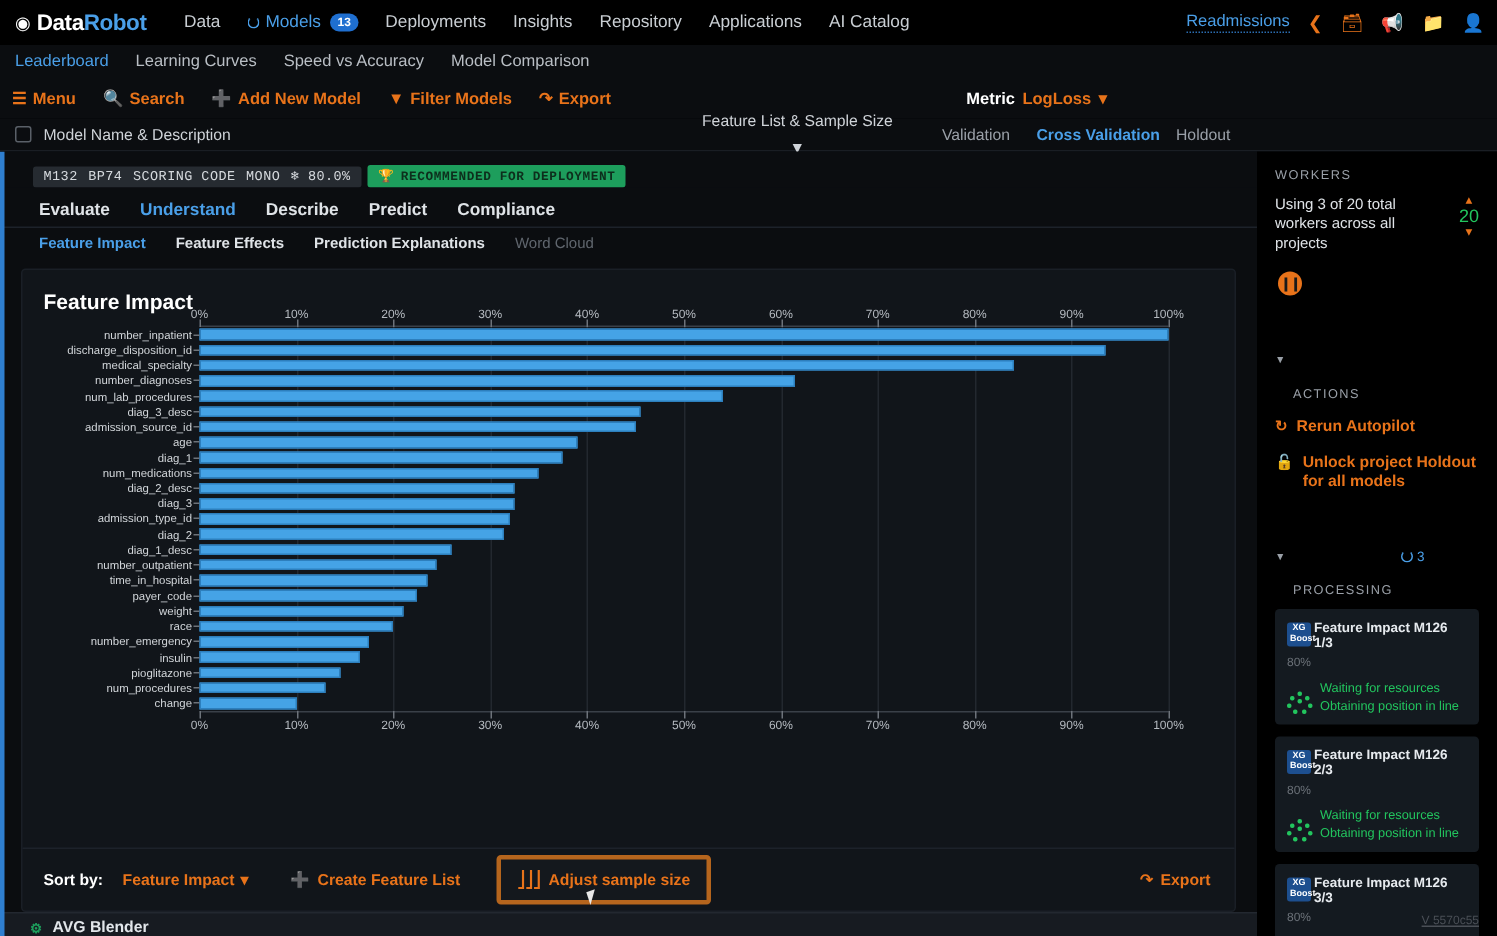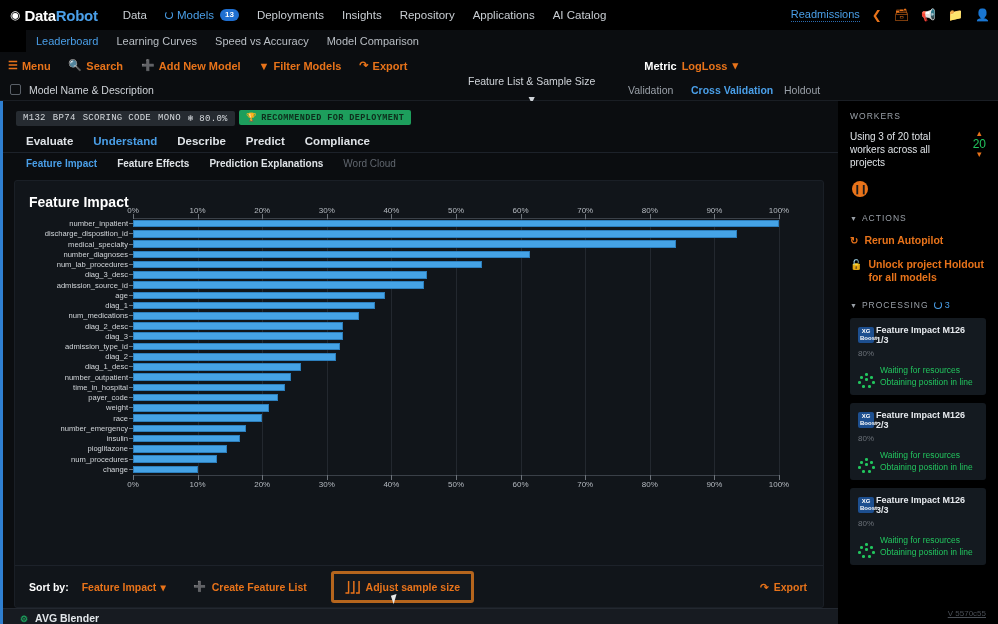--- a/index.html
+++ b/index.html
@@ -38,21 +38,21 @@
     background: #1f6fd0; color: #fff; font-size: 8px; font-weight: bold;
     border-radius: 7px; padding: 1px 5px; line-height: 10px; margin-left: 2px;
   }
   .topright { position: absolute; right: 8px; top: 0; height: 30px; display: flex; align-items: center; gap: 12px; }
   .project-name { font-size: 11px; color: #4a9fe8; border-bottom: 1px dotted #2b6cb0; padding-bottom: 1px; cursor: pointer; }
   .ticon { color: #e8731a; font-size: 12px; cursor: pointer; line-height: 1; }
 
   
   .tabstrip {
     height: 22px; min-height: 22px; background: #0b0d10;
-    display: flex; align-items: center; padding: 0 10px; gap: 0; margin-left: 26px;
+    display: flex; align-items: center; padding: 0 10px; gap: 0;
   }
   .tabstrip .t { font-size: 11px; color: #b9bec4; padding: 0 9px; cursor: pointer; }
   .tabstrip .t:first-child { padding-left: 0; }
   .tabstrip .t.active { color: #4a9fe8; }
 
   
   .toolbar {
     height: 27px; min-height: 27px; background: #0b0d10;
     display: flex; align-items: center; padding: 0 8px; position: relative;
   }
@@ -78,21 +78,21 @@
   
   .body { flex: 1; display: flex; min-height: 0; }
 
   
   .modelpanel {
     width: 838px; min-width: 838px; background: #0b0d10;
     display: flex; flex-direction: column; position: relative; overflow: hidden;
   }
   .model-accent { position: absolute; left: 0; top: 0; width: 3px; height: 100%; background: #2f7fd0; }
 
-  .badgerow { padding: 5px 0 0 16px; }
+  .badgerow { padding: 5px 0 0 22px; }
   .chipset {
     display: inline-flex; align-items: center; gap: 7px;
     background: #262b31; border-radius: 2px; padding: 2px 7px;
     font-family: "Liberation Mono", monospace; font-size: 9px; color: #d6dade; letter-spacing: 0.3px;
   }
   .recbadge {
     display: inline-flex; align-items: center; gap: 4px; margin-top: 4px;
     background: #1d9e5c; color: #0d2e1c; border-radius: 2px;
     padding: 2px 7px; font-family: "Liberation Mono", monospace;
     font-size: 8.5px; letter-spacing: 0.4px; font-weight: bold;
@@ -178,21 +178,21 @@
   .stepper { display: flex; flex-direction: column; align-items: center; gap: 1px; }
   .stepper .arw { color: #e8731a; font-size: 9px; line-height: 7px; cursor: pointer; }
   .stepper .num { color: #22c55e; font-size: 12px; font-weight: normal; line-height: 12px; }
   .pausebtn {
     width: 16px; height: 16px; border-radius: 50%; background: #e8731a;
     display: flex; align-items: center; justify-content: center; margin: 12px 0 0 2px; cursor: pointer;
   }
   .pausebtn span { color: #1a1a1a; font-size: 9px; font-weight: bold; letter-spacing: -1px; }
   .sb-sec { display: flex; align-items: center; gap: 5px; margin-top: 16px; }
   .sb-sec .car { color: #9aa0a8; font-size: 7px; }
-  .sb-sec .ttl { font-size: 8.5px; letter-spacing: 1px; color: #9aa0a8; }
+  .sb-sec .ttl { font-size: 8.5px; letter-spacing: 1px; color: #9aa0a8; margin-top: 44px; }
   .sb-sec .cnt { font-size: 9px; color: #4a9fe8; display: flex; align-items: center; gap: 3px; }
   .sb-sec .cnt .ring2 { width: 8px; height: 8px; border: 1.4px solid #4a9fe8; border-radius: 50%; border-top-color: transparent; display: inline-block; }
   .action {
     display: flex; align-items: flex-start; gap: 6px; margin-top: 11px;
     font-size: 10.5px; color: #e8731a; font-weight: bold; cursor: pointer; line-height: 13px;
   }
   .action .ai { flex: 0 0 auto; font-size: 10px; }
   .proccard { background: #141a20; border-radius: 3px; padding: 7px 8px; margin-top: 8px; }
   .proc-top { display: flex; align-items: center; gap: 2px; }
   .xgicon {

